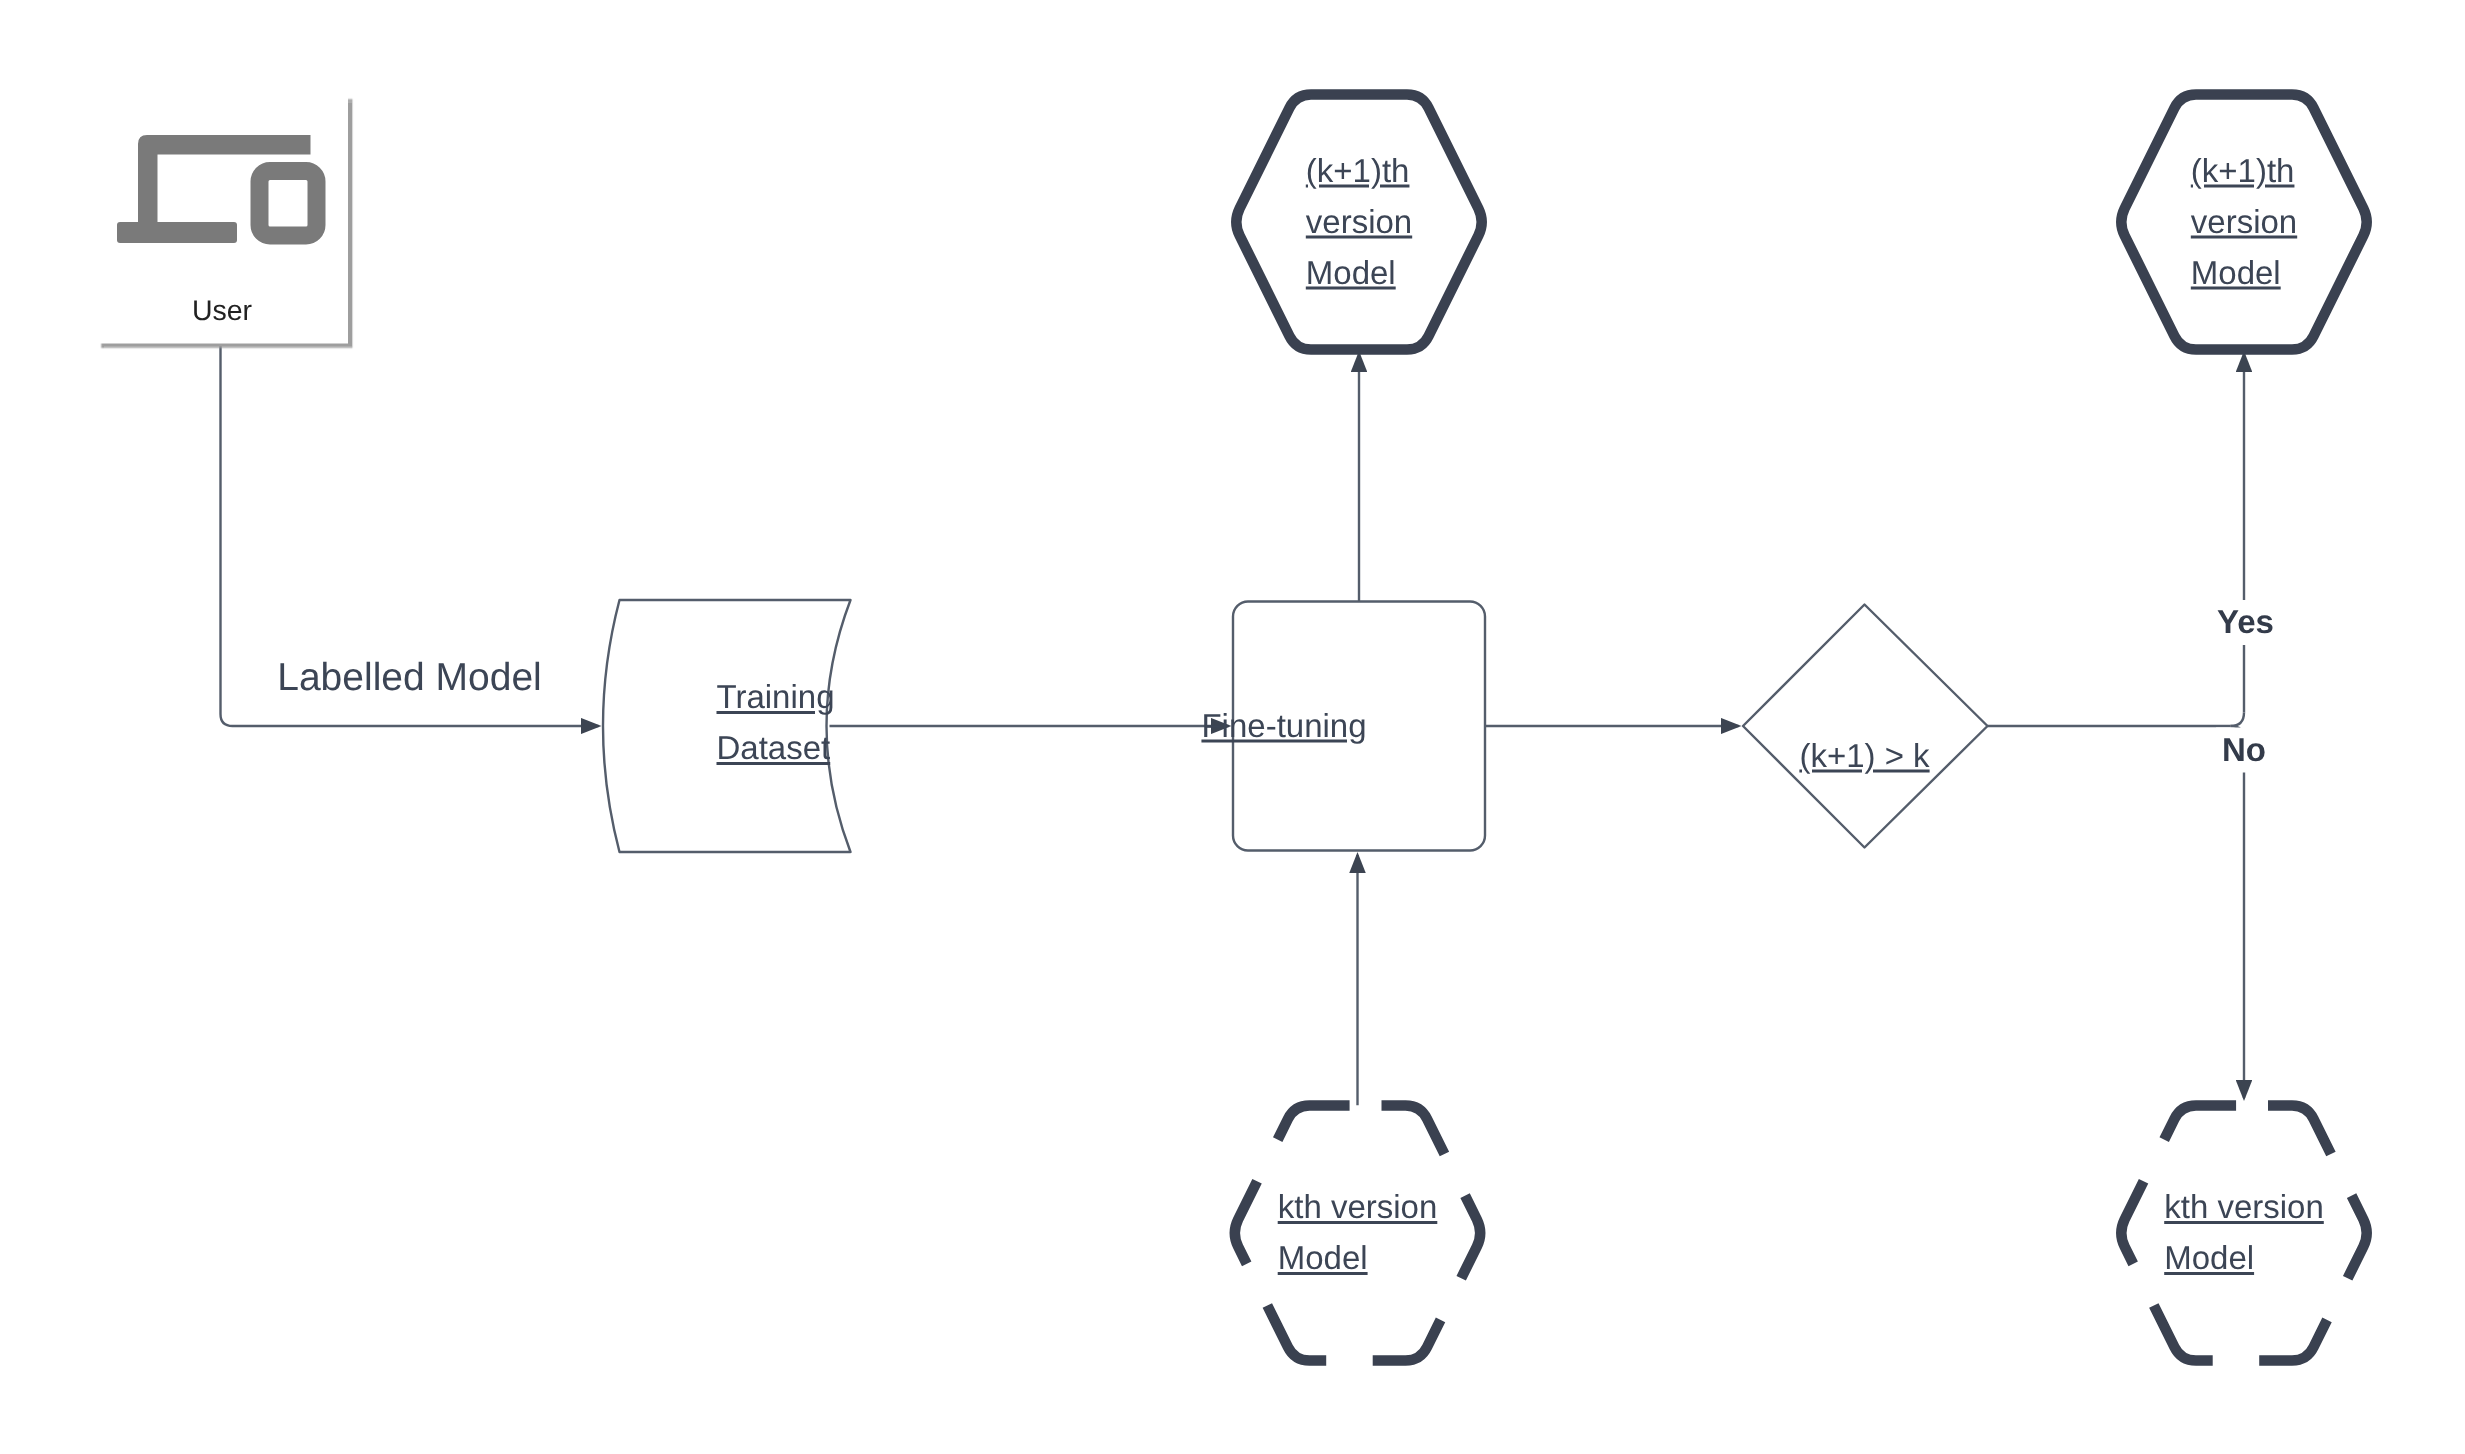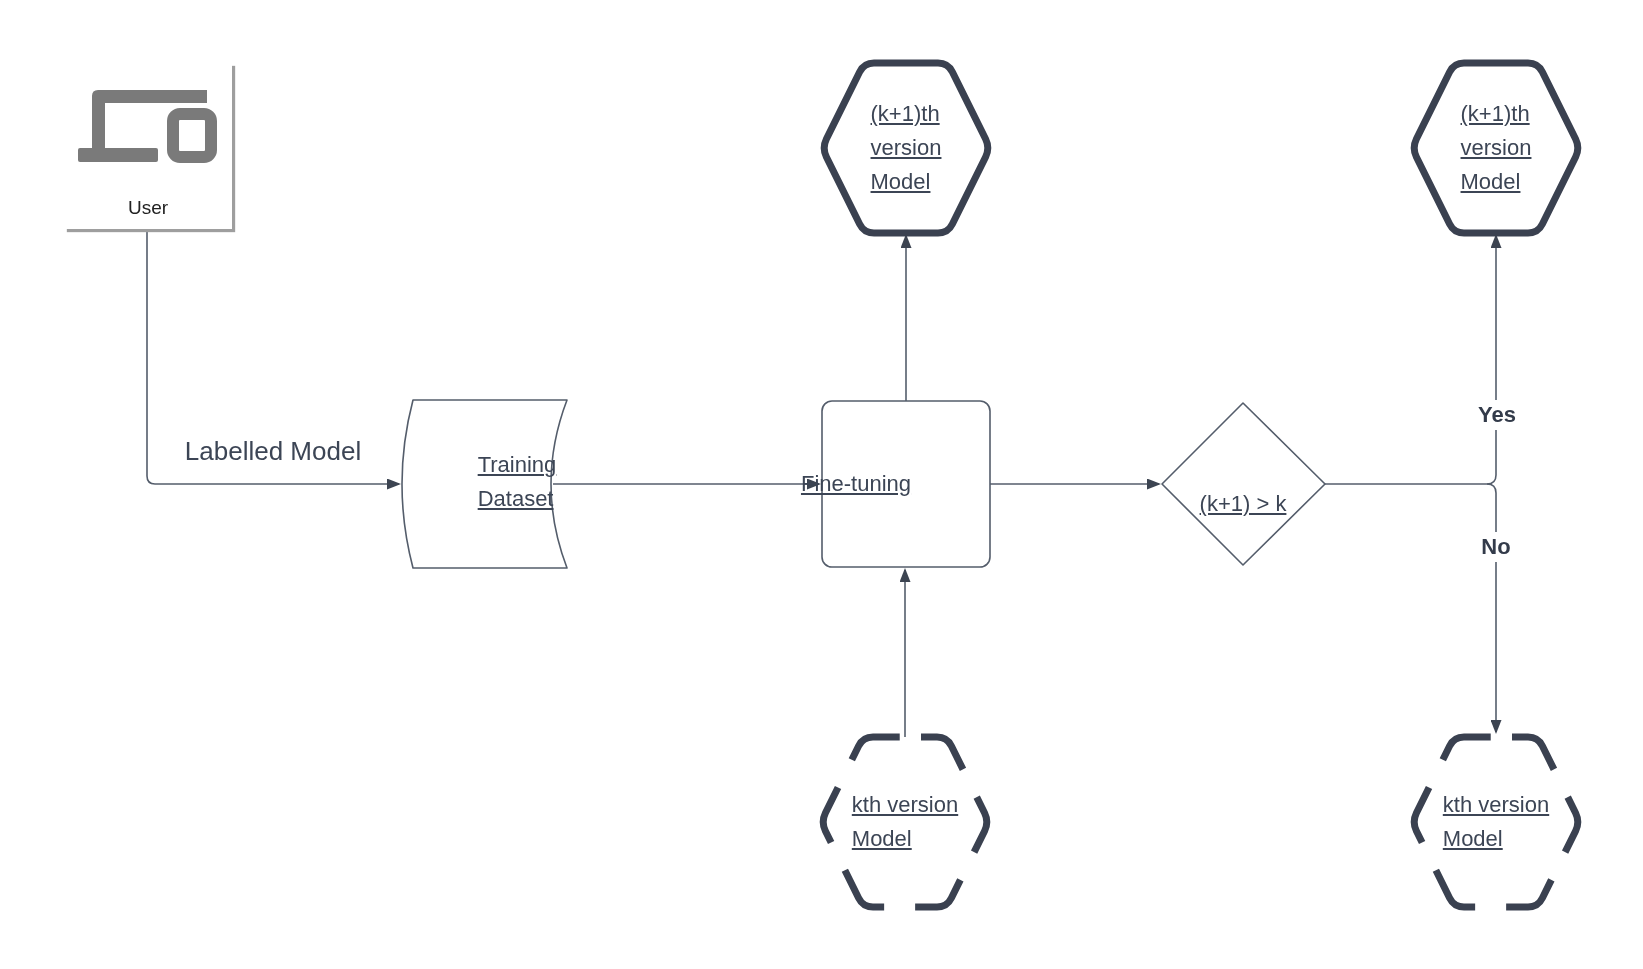--- a/index.html
+++ b/index.html
@@ -162,15 +162,15 @@
 
   <div class="node-label" style="left:1496px; top:822px;">
     <div>kth version</div>
     <div>Model</div>
   </div>
 
   <div class="edge-label" style="left:273px; top:451px;">Labelled Model</div>
 
   <div class="edge-label bold" style="left:1497px; top:415px;">Yes</div>
 
-  <div class="edge-label bold" style="left:1496px; top:547px;">No</div>
+  <div class="edge-label bold" style="left:1496px; top:500px;">No</div>
 
 </div>
 
 </body></html>

